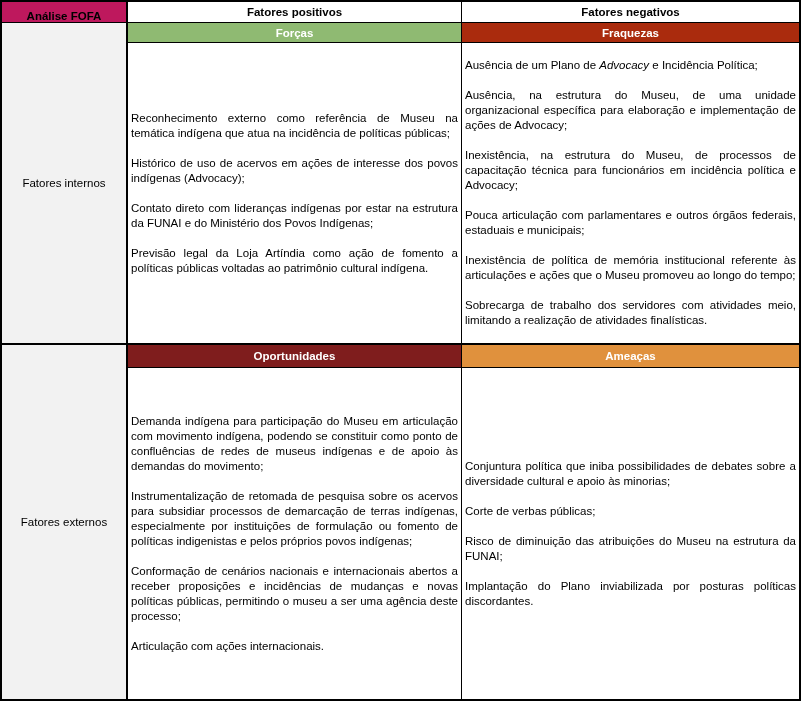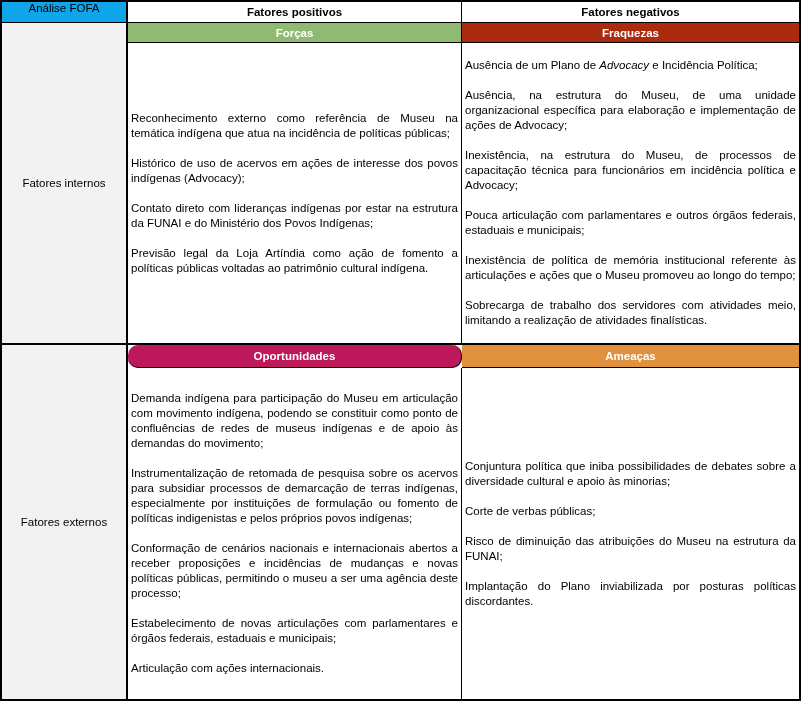--- a/index.html
+++ b/index.html
@@ -24,25 +24,25 @@
     box-sizing: border-box;
     border-right: 1px solid #000000;
     border-bottom: 1px solid #000000;
     overflow: hidden;
   }
   .col3 { border-right: none; }
   .row-last { border-bottom: none; }
 
   
   .corner {
-    background: #0ea5e9;
-    font-weight: normal;
+    background: #be185d;
+    font-weight: bold;
     font-size: 11.5px;
     display: flex;
-    align-items: flex-start;
+    align-items: flex-end;
     justify-content: center;
     border-right-width: 2px;
   }
   .col-header {
     background: #ffffff;
     font-weight: bold;
     font-size: 11.5px;
     display: flex;
     align-items: center;
     justify-content: center;
@@ -65,21 +65,21 @@
   .bar {
     color: #ffffff;
     font-weight: bold;
     font-size: 11.5px;
     display: flex;
     align-items: center;
     justify-content: center;
   }
   .bar-strengths     { background: #8fba72; align-items: center; }
   .bar-weaknesses    { background: #aa2b0d; }
-  .bar-opportunities { background: #be185d; border-radius: 10px; }
+  .bar-opportunities { background: #7f1d1d; }
   .bar-threats       { background: #e0913d; }
 
   
   .content {
     background: #ffffff;
     font-size: 11.5px;
     line-height: 15px;
     text-align: justify;
     padding: 16px 3px;
     display: flex;
@@ -140,21 +140,20 @@
     <span>Oportunidades</span>
   </div>
   <div class="cell col3 bar bar-threats">
     <span>Ameaças</span>
   </div>
 
   <div class="cell content row-last">
     <p>Demanda indígena para participação do Museu em articulação com movimento indígena, podendo se constituir como ponto de confluências de redes de museus indígenas e de apoio às demandas do movimento;</p>
     <p>Instrumentalização de retomada de pesquisa sobre os acervos para subsidiar processos de demarcação de terras indígenas, especialmente por instituições de formulação ou fomento de políticas indigenistas e pelos próprios povos indígenas;</p>
     <p>Conformação de cenários nacionais e internacionais abertos a receber proposições e incidências de mudanças e novas políticas públicas, permitindo o museu a ser uma agência deste processo;</p>
-    <p>Estabelecimento de novas articulações com parlamentares e órgãos federais, estaduais e municipais;</p>
     <p>Articulação com ações internacionais.</p>
   </div>
   <div class="cell col3 content row-last">
     <p>Conjuntura política que iniba possibilidades de debates sobre a diversidade cultural e apoio às minorias;</p>
     <p>Corte de verbas públicas;</p>
     <p>Risco de diminuição das atribuições do Museu na estrutura da FUNAI;</p>
     <p>Implantação do Plano inviabilizada por posturas políticas discordantes.</p>
   </div>
 
 </div>

